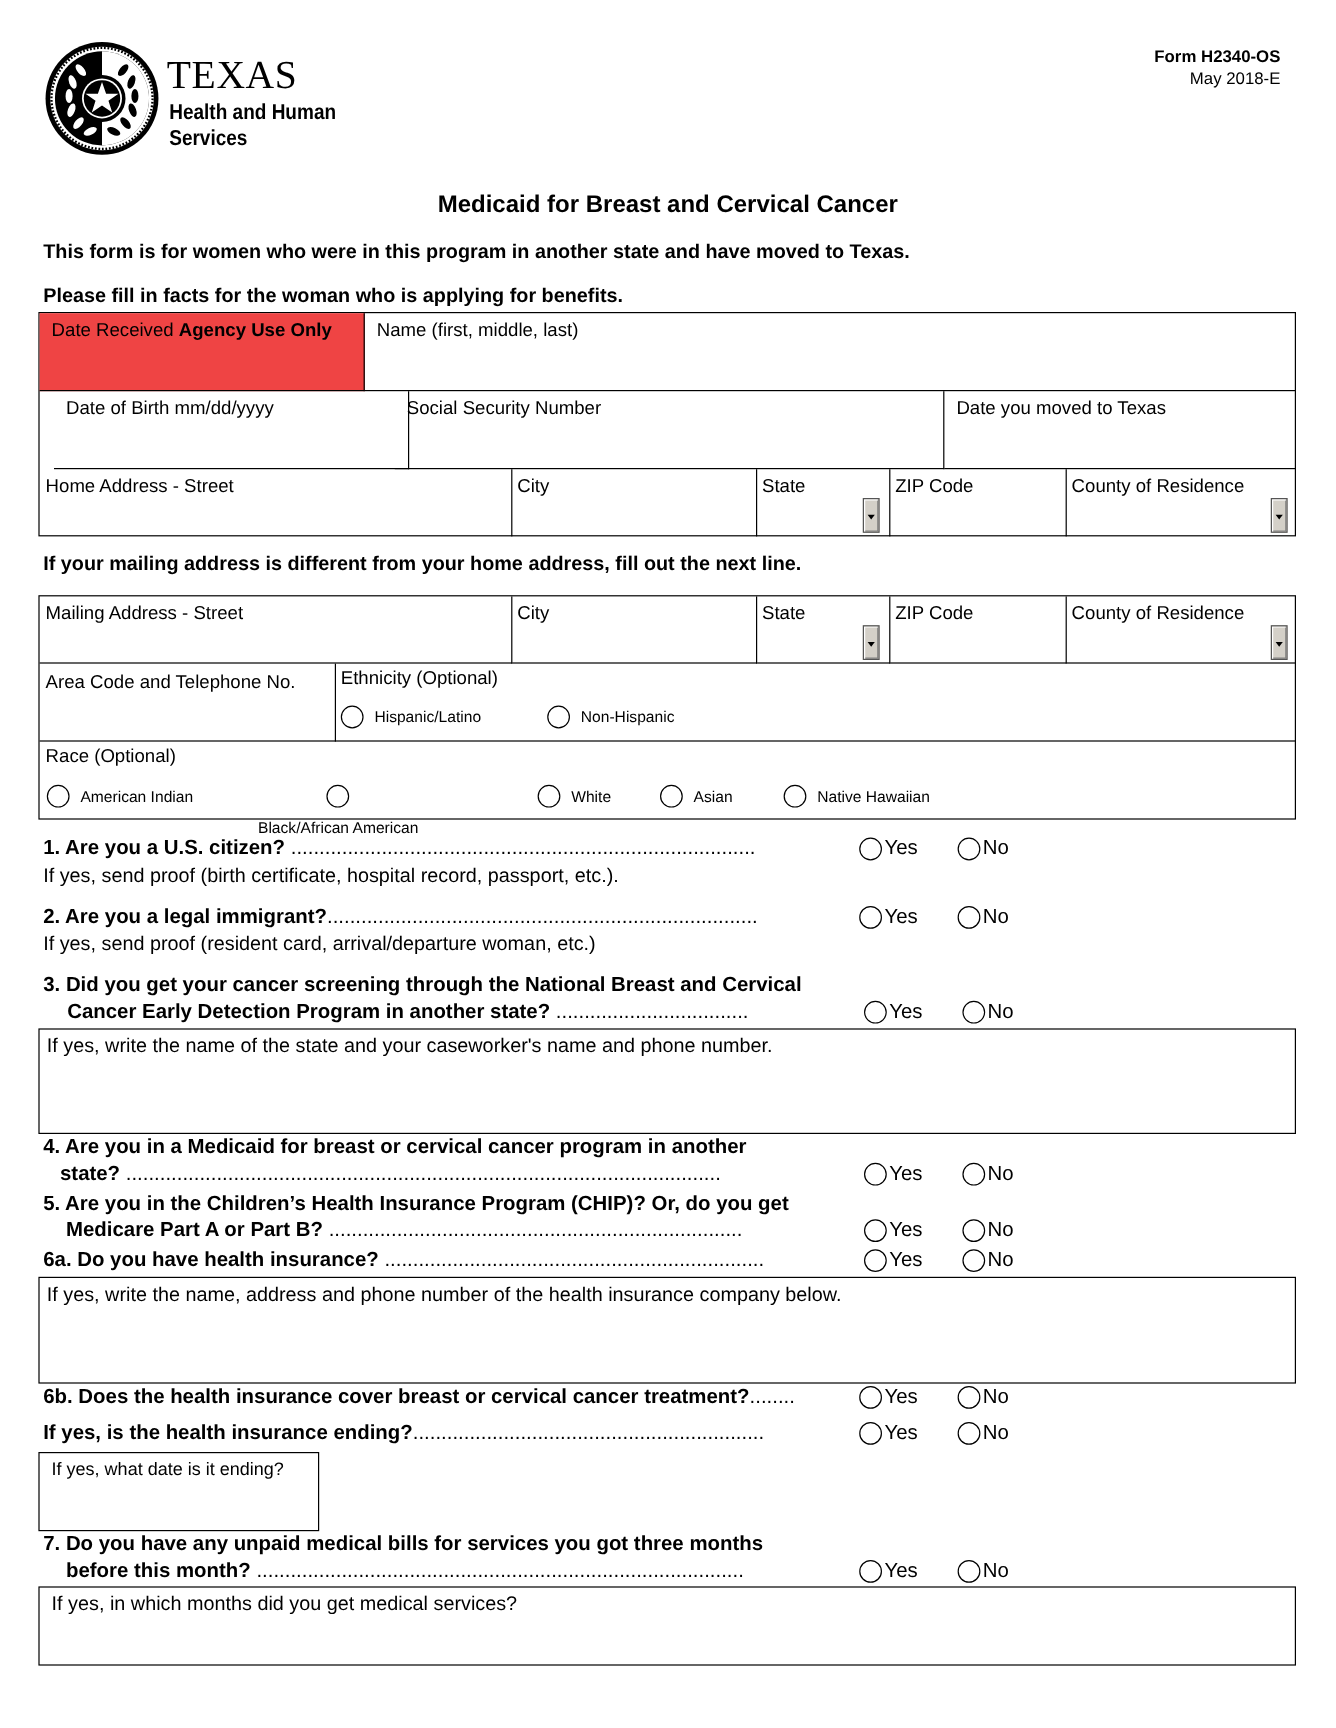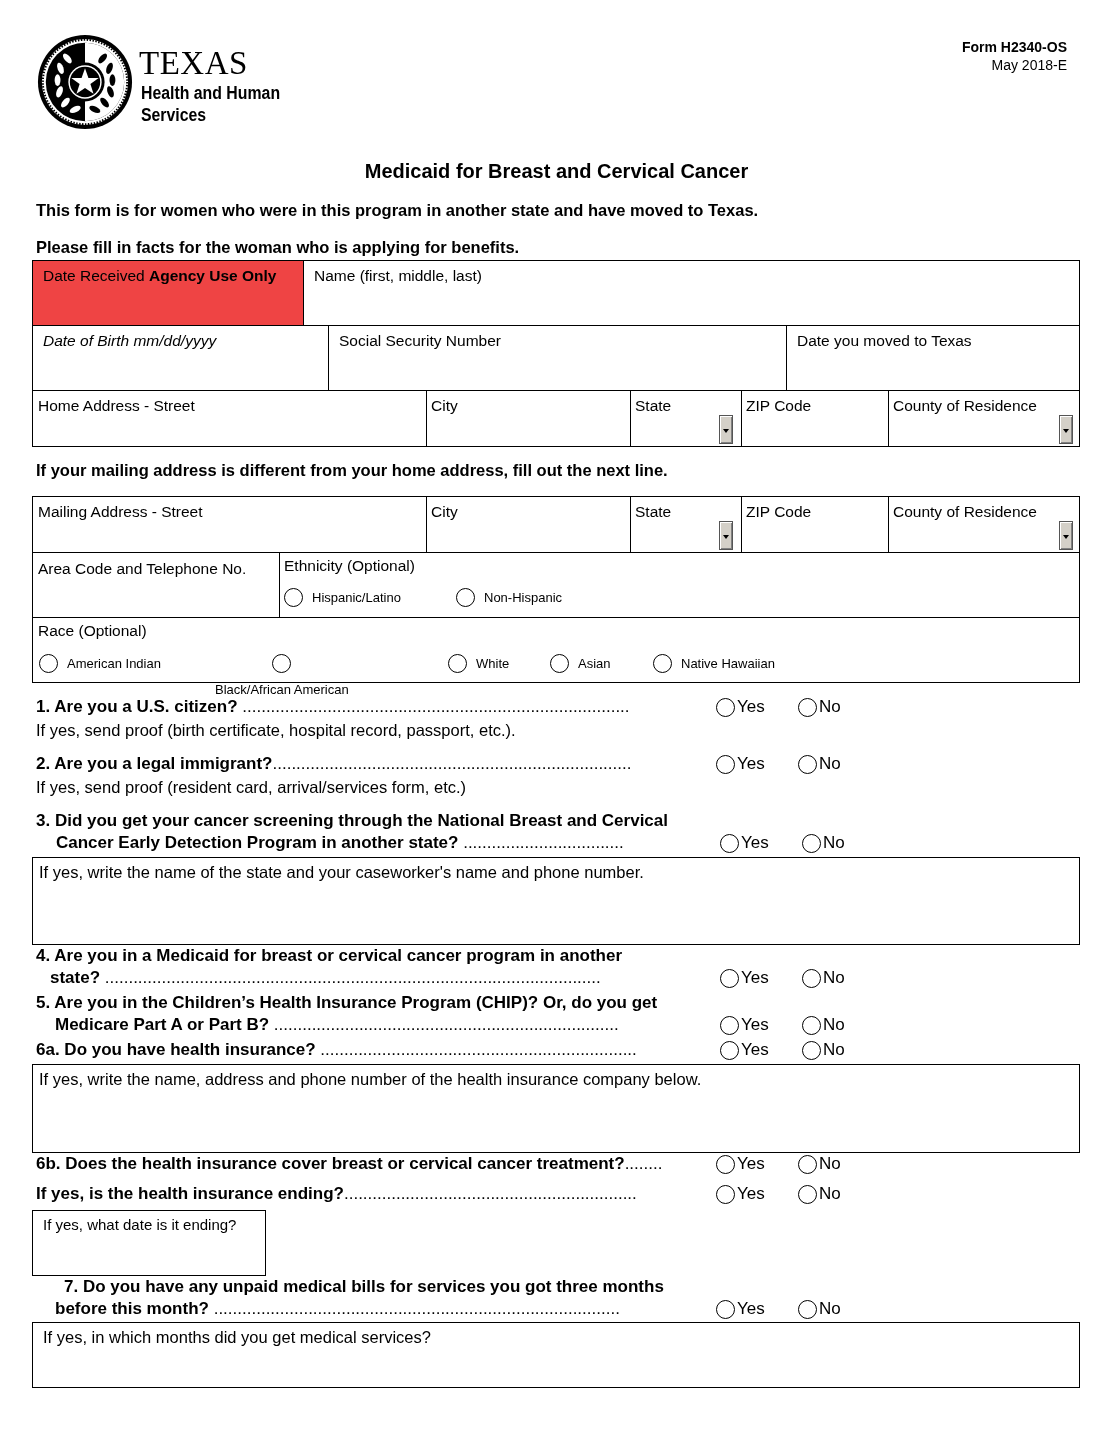--- a/index.html
+++ b/index.html
@@ -77,21 +77,21 @@
 
 <div class="box" style="left:32px; top:260px; width:1048px; height:187px;">
 
   <div class="cell gray" style="left:0; top:0; width:271px; height:65px;">
     <div class="lbl"><span>Date Received </span><b>Agency Use Only</b></div>
   </div>
   <div class="cell" style="left:271px; top:0; width:776px; height:65px; border-right:none;">
     <div class="lbl">Name (first, middle, last)</div>
   </div>
 
-  <div class="cell" style="left:0; top:65px; width:296px; height:65px;font-style:italic;">
+  <div class="cell" style="left:12px; top:65px; width:296px; height:65px;">
     <div class="lbl">Date of Birth mm/dd/yyyy</div>
   </div>
   <div class="cell" style="left:296px; top:65px; width:458px; height:65px;">
     <div class="lbl">Social Security Number</div>
   </div>
   <div class="cell" style="left:754px; top:65px; width:293px; height:65px; border-right:none;">
     <div class="lbl">Date you moved to Texas</div>
   </div>
 
   <div class="cell" style="left:0; top:130px; width:394px; height:56px; border-bottom:none;">
@@ -187,21 +187,21 @@
 
 <div class="q" style="top:754px;"><b>2. Are you a legal immigrant?</b><span class="dots">............................................................................</span></div>
 <div class="yn" style="left:716px; top:754px;">
     <span class="radio"></span>
     <span>Yes</span>
   </div>
 <div class="yn" style="left:798px; top:754px;">
     <span class="radio"></span>
     <span>No</span>
   </div>
-<div class="note" style="top:778px;">If yes, send proof (resident card, arrival/services form, etc.)</div>
+<div class="note" style="top:778px;">If yes, send proof (resident card, arrival/departure woman, etc.)</div>
 
 <div class="q" style="top:811px;"><b>3. Did you get your cancer screening through the National Breast and Cervical</b></div>
 <div class="q" style="top:833px; left:56px;"><b>Cancer Early Detection Program in another state?</b><span class="dots"> ..................................</span></div>
 <div class="yn" style="left:720px; top:833px;">
     <span class="radio"></span>
     <span>Yes</span>
   </div>
 <div class="yn" style="left:802px; top:833px;">
     <span class="radio"></span>
     <span>No</span>
@@ -261,21 +261,21 @@
     <span>Yes</span>
   </div>
 <div class="yn" style="left:798px; top:1184px;">
     <span class="radio"></span>
     <span>No</span>
   </div>
 <div class="box" style="left:32px; top:1210px; width:234px; height:66px;">
   <div class="boxlbl" style="left:10px; font-size:15px;">If yes, what date is it ending?</div>
 </div>
 
-<div class="q" style="top:1277px;margin-left:28px;"><b>7. Do you have any unpaid medical bills for services you got three months</b></div>
+<div class="q" style="top:1277px;"><b>7. Do you have any unpaid medical bills for services you got three months</b></div>
 <div class="q" style="top:1299px; left:55px;"><b>before this month?</b><span class="dots"> ......................................................................................</span></div>
 <div class="yn" style="left:716px; top:1299px;">
     <span class="radio"></span>
     <span>Yes</span>
   </div>
 <div class="yn" style="left:798px; top:1299px;">
     <span class="radio"></span>
     <span>No</span>
   </div>
 <div class="box" style="left:32px; top:1322px; width:1048px; height:66px;">

